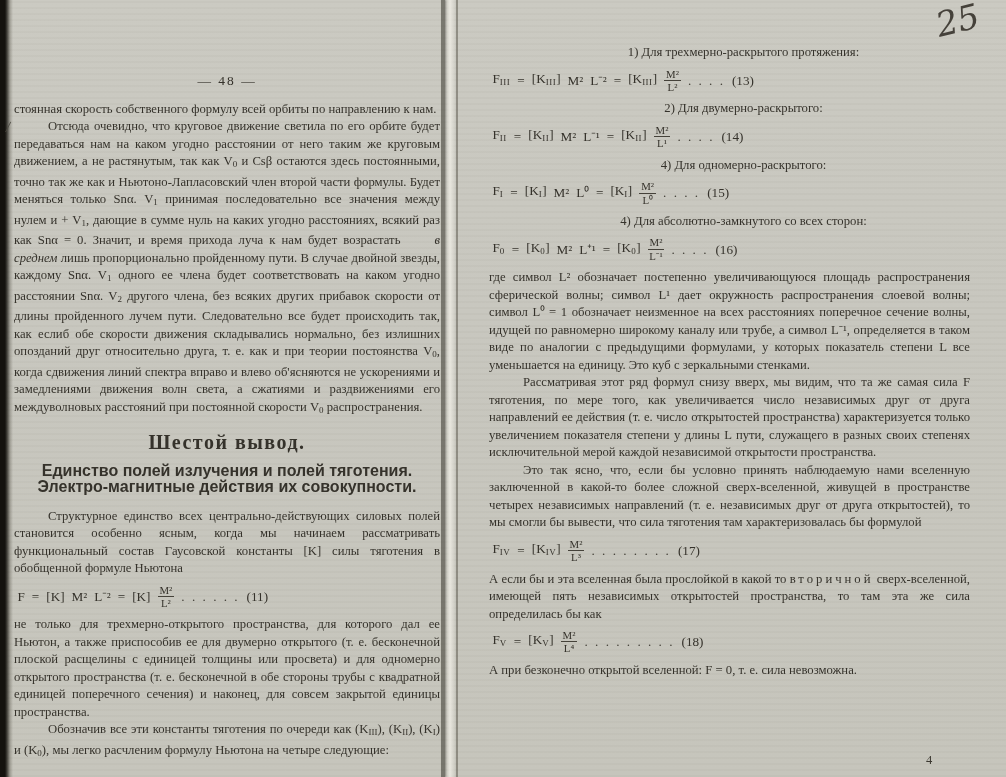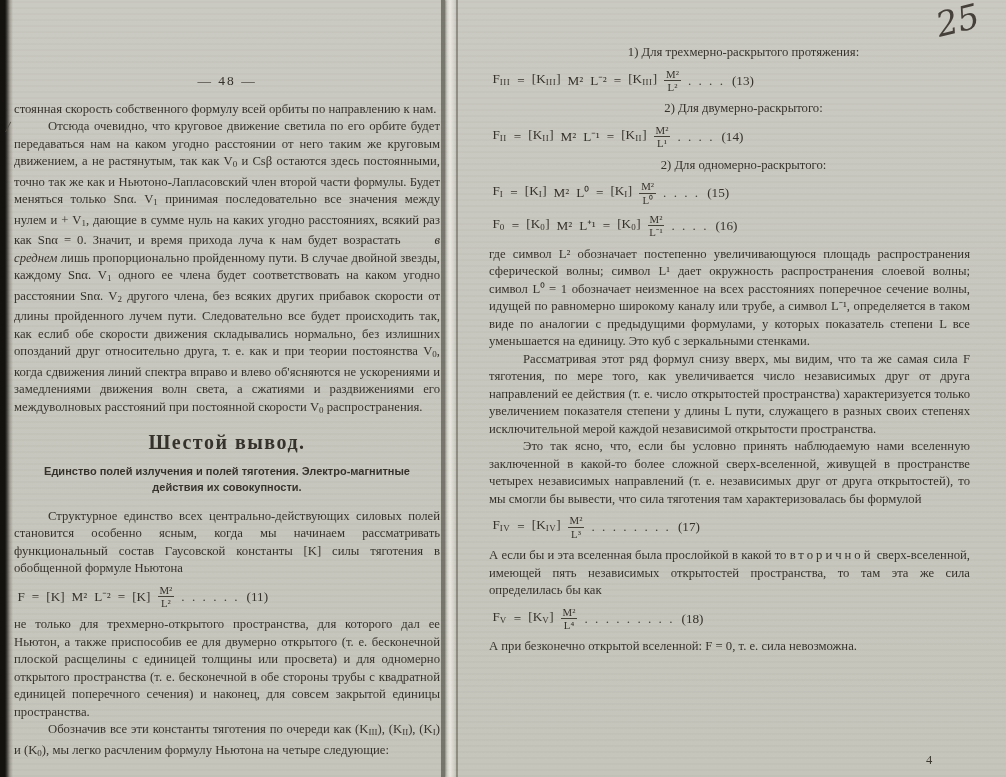--- a/index.html
+++ b/index.html
@@ -18,21 +18,21 @@
     background:linear-gradient(90deg,rgba(236,234,226,0),rgba(238,236,228,.85) 45%,rgba(238,236,228,.15));}
   .gline2{position:absolute;left:19px;top:0;width:2px;height:100%;background:rgba(75,71,60,.45);}
   .page{position:absolute;text-align:justify;font-size:12.7px;line-height:17.5px;}
   .page-left{left:14px;top:72px;width:426px;}
   .page-right{left:489px;top:44px;width:481px;}
   .page-header{text-align:center;font-size:13.5px;letter-spacing:2px;margin:0 0 11px 0;}
   .page p{margin:0;}
   .indent{text-indent:34px;}
   .item{text-indent:28px;text-align:center;margin-top:3px;}
   .section-heading{text-align:center;font-weight:bold;font-size:20px;letter-spacing:1.5px;margin:15px 0 11px;}
-  .section-subheading{font-family:"Liberation Sans",sans-serif;font-weight:bold;font-size:11px;line-height:16.5px;text-align:center;margin:0 12px 12px;}
+  .section-subheading{font-family:"Liberation Sans",sans-serif;font-weight:bold;font-size:16px;line-height:16.5px;text-align:center;margin:0 12px 12px;}
   .formula{display:flex;justify-content:flex-start;align-items:center;margin:6px 0 7px;font-size:13.2px;white-space:pre;text-indent:0;}
   .ft{margin:0 3.5px;}
   .ft sub{font-size:8.5px;vertical-align:-3px;letter-spacing:.5px;}
   .page sub{font-size:9px;vertical-align:-2px;}
   .frac{display:inline-block;text-align:center;font-size:10.8px;line-height:1.15;vertical-align:middle;}
   .fn{display:block;border-bottom:1px solid #45423a;padding:0 2px;}
   .fd{display:block;}
   .dots{letter-spacing:2px;color:#45423a;}
   .lsp{letter-spacing:3px;}
   i{font-style:italic;margin-left:28px;}
@@ -61,22 +61,23 @@
       <p class="indent">Структурное единство всех центрально-действующих силовых полей становится особенно ясным, когда мы начинаем рассматривать функциональный состав Гаусовской константы [K] силы тяготения в обобщенной формуле Ньютона</p>
       <div class="formula"><span class="ft">F</span><span class="ft">=</span><span class="ft">[K]</span><span class="ft">M²</span><span class="ft">L⁻²</span><span class="ft">=</span><span class="ft">[K]</span><span class="ft frac"><span class="fn">M²</span><span class="fd">L²</span></span><span class="ft dots">. . . . . .</span><span class="ft">(11)</span></div>
       <p>не только для трехмерно-открытого пространства, для которого дал ее Ньютон, а также приспособив ее для двумерно открытого (т. е. бесконечной плоской расщелины с единицей толщины или просвета) и для одномерно открытого пространства (т. е. бесконечной в обе стороны трубы с квадратной единицей поперечного сечения) и наконец, для совсем закрытой единицы пространства.</p>
       <p class="indent">Обозначив все эти константы тяготения по очереди как (K<sub>III</sub>), (K<sub>II</sub>), (K<sub>I</sub>) и (K<sub>0</sub>), мы легко расчленим формулу Ньютона на четыре следующие:</p>
     </div>
   <div class="page page-right" id="pageR">
       <p class="item">1) Для трехмерно-раскрытого протяжения:</p>
       <div class="formula"><span class="ft">F<sub>III</sub></span><span class="ft">=</span><span class="ft">[K<sub>III</sub>]</span><span class="ft">M²</span><span class="ft">L⁻²</span><span class="ft">=</span><span class="ft">[K<sub>III</sub>]</span><span class="ft frac"><span class="fn">M²</span><span class="fd">L²</span></span><span class="ft dots">. . . .</span><span class="ft">(13)</span></div>
       <p class="item">2) Для двумерно-раскрытого:</p>
       <div class="formula"><span class="ft">F<sub>II</sub></span><span class="ft">=</span><span class="ft">[K<sub>II</sub>]</span><span class="ft">M²</span><span class="ft">L⁻¹</span><span class="ft">=</span><span class="ft">[K<sub>II</sub>]</span><span class="ft frac"><span class="fn">M²</span><span class="fd">L¹</span></span><span class="ft dots">. . . .</span><span class="ft">(14)</span></div>
-      <p class="item">2) Для одномерно-раскрытого:</p>
+      <p class="item">4) Для одномерно-раскрытого:</p>
       <div class="formula"><span class="ft">F<sub>I</sub></span><span class="ft">=</span><span class="ft">[K<sub>I</sub>]</span><span class="ft">M²</span><span class="ft">L⁰</span><span class="ft">=</span><span class="ft">[K<sub>I</sub>]</span><span class="ft frac"><span class="fn">M²</span><span class="fd">L⁰</span></span><span class="ft dots">. . . .</span><span class="ft">(15)</span></div>
+      <p class="item">4) Для абсолютно-замкнутого со всех сторон:</p>
       <div class="formula"><span class="ft">F<sub>0</sub></span><span class="ft">=</span><span class="ft">[K<sub>0</sub>]</span><span class="ft">M²</span><span class="ft">L⁺¹</span><span class="ft">=</span><span class="ft">[K<sub>0</sub>]</span><span class="ft frac"><span class="fn">M²</span><span class="fd">L⁻¹</span></span><span class="ft dots">. . . .</span><span class="ft">(16)</span></div>
       <p>где символ L² обозначает постепенно увеличивающуюся площадь распространения сферической волны; символ L¹ дает окружность распространения слоевой волны; символ L⁰ = 1 обозначает неизменное на всех расстояниях поперечное сечение волны, идущей по равномерно широкому каналу или трубе, а символ L⁻¹, определяется в таком виде по аналогии с предыдущими формулами, у которых показатель степени L все уменьшается на единицу. Это куб с зеркальными стенками.</p>
       <p class="indent">Рассматривая этот ряд формул снизу вверх, мы видим, что та же самая сила F тяготения, по мере того, как увеличивается число независимых друг от друга направлений ее действия (т. е. число открытостей пространства) характеризуется только увеличением показателя степени у длины L пути, служащего в разных своих степенях исключительной мерой каждой независимой открытости пространства.</p>
       <p class="indent">Это так ясно, что, если бы условно принять наблюдаемую нами вселенную заключенной в какой-то более сложной сверх-вселенной, живущей в пространстве четырех независимых направлений (т. е. независимых друг от друга открытостей), то мы смогли бы вывести, что сила тяготения там характеризовалась бы формулой</p>
       <div class="formula"><span class="ft">F<sub>IV</sub></span><span class="ft">=</span><span class="ft">[K<sub>IV</sub>]</span><span class="ft frac"><span class="fn">M²</span><span class="fd">L³</span></span><span class="ft dots">. . . . . . . .</span><span class="ft">(17)</span></div>
       <p>А если бы и эта вселенная была прослойкой в какой то <span class="lsp">вторичной</span> сверх-вселенной, имеющей пять независимых открытостей пространства, то там эта же сила определилась бы как</p>
       <div class="formula"><span class="ft">F<sub>V</sub></span><span class="ft">=</span><span class="ft">[K<sub>V</sub>]</span><span class="ft frac"><span class="fn">M²</span><span class="fd">L⁴</span></span><span class="ft dots">. . . . . . . . .</span><span class="ft">(18)</span></div>
       <p>А при безконечно открытой вселенной: F = 0, т. е. сила невозможна.</p>
     </div>
 

